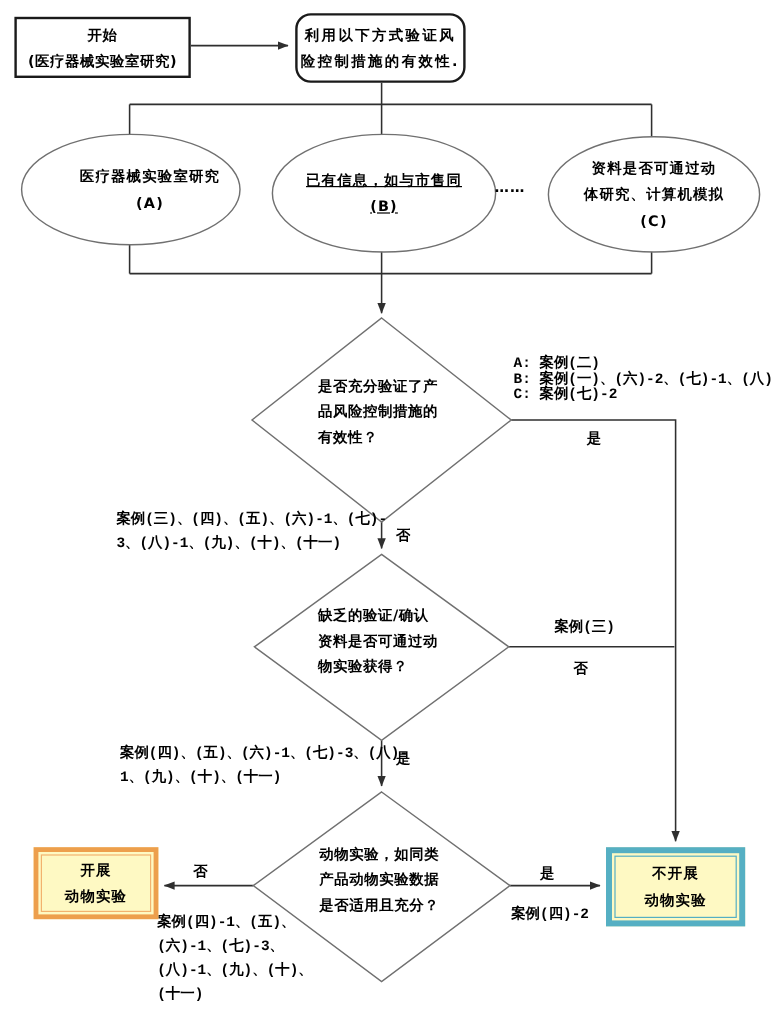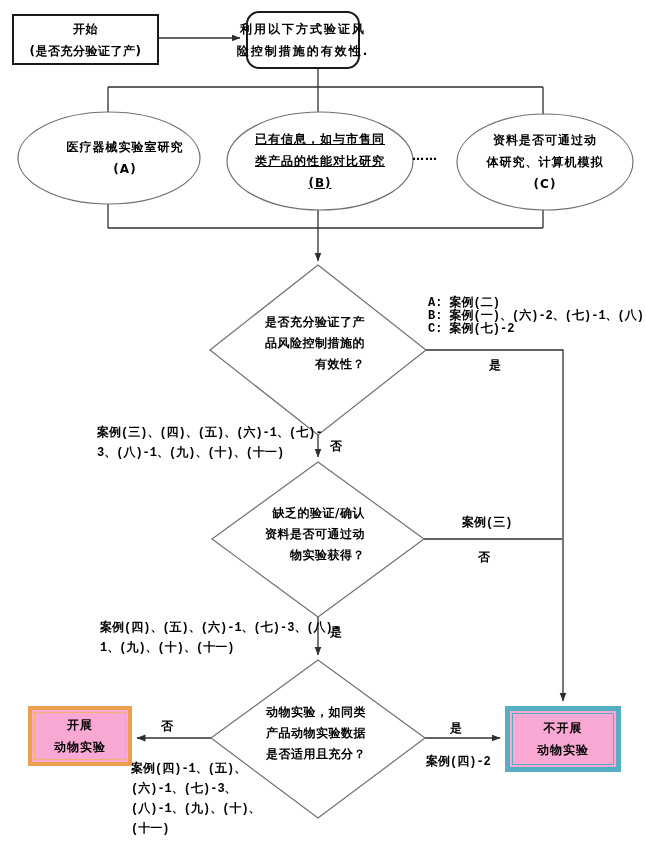--- a/index.html
+++ b/index.html
@@ -16,55 +16,55 @@
 
   .abs { position:absolute; }
   .box {
     position:absolute; box-sizing:border-box; border:2px solid var(--box_border,#1a1a1a);
     display:flex; flex-direction:column; align-items:center; justify-content:center;
     font-size:12px; font-weight:bold; text-align:center; background:#fff;
   }
   .box div, .shape-text div, .ellipse-text div { white-space:nowrap; }
   .start-box { left:12px; top:14px; width:147px; height:51px; letter-spacing:0.5px; }
   .start-box div { line-height:22px; }
-  .method-box { left:246px; top:11px; width:114px; height:58px; border-radius:13px; letter-spacing:2px; }
+  .method-box { left:246px; top:11px; width:142px; height:58px; border-radius:13px; letter-spacing:2px; }
   .method-box div { line-height:22px; }
 
   .ellipse-text {
     position:absolute; display:flex; flex-direction:column; align-items:center; justify-content:center;
     font-size:12px; font-weight:bold; letter-spacing:1px; text-align:center;
   }
   .ellipse-text div { line-height:22px; }
   .et-a { left:34px; top:112px; width:182px; height:92px; }
   .et-b { left:227px; top:112px; width:186px; height:98px;text-decoration:underline; }
   .et-c { left:457px; top:114px; width:176px; height:96px; }
 
   .shape-text { position:absolute; font-size:12px; font-weight:bold; letter-spacing:0.5px; }
-  .shape-text div { line-height:21px;text-align:right; }
+  .shape-text div { line-height:21px; }
   .dt-1 { left:265px; top:312px; }
   .dt-2 { left:265px; top:503px; }
   .dt-3 { left:266px; top:702px; }
 
   .lbl { position:absolute; font-size:12px; font-weight:bold; white-space:nowrap; }
   .note {
     position:absolute; font-size:12px; font-weight:bold; white-space:nowrap;
     font-family:"Liberation Mono","DejaVu Sans",monospace;
   }
   .note div { line-height:20px; white-space:nowrap; }
   .note-abc { left:428px; top:297px; }
   .note-abc div { line-height:13px; }
   .note-d1-no { left:97px; top:423px; }
   .note-d2-yes { left:100px; top:618px; }
   .note-d2-no { left:462px; top:514px; }
   .note-d3-yes { left:426px; top:753px; }
   .note-d3-no { left:131px; top:759px; }
 
   .dots { left:412px; top:149px; font-size:12px; font-weight:bold; letter-spacing:1px; }
 
-  .end-box { position:absolute; box-sizing:border-box; display:flex; background:#f9a8d4; }
+  .end-box { position:absolute; box-sizing:border-box; display:flex; background:#fef9c3; }
   .end-box .inner {
     flex:1; margin:2px; display:flex; flex-direction:column; align-items:center; justify-content:center;
     font-size:12px; font-weight:bold; letter-spacing:1px; text-align:center;
   }
   .end-box .inner div { line-height:22px; white-space:nowrap; }
   .orange-box { left:28px; top:706px; width:104px; height:60px;
     border:4px solid var(--orange_box_border,#ED9F4C); }
   .orange-box .inner { border:1px solid var(--orange_box_inner,#F2B26E); }
   .blue-box { left:505px; top:706px; width:116px; height:66px;
     border:5px solid var(--blue_box_border,#55AFC3); }
@@ -103,34 +103,33 @@
     <ellipse class="shape" cx="109" cy="158" rx="91" ry="46"></ellipse>
     <ellipse class="shape" cx="320" cy="161" rx="93" ry="49"></ellipse>
     <ellipse class="shape" cx="545" cy="162" rx="88" ry="48"></ellipse>
     <polygon class="shape" points="318,265 426,350 318,435 210,350"></polygon>
     <polygon class="shape" points="318,462 424,539 318,617 212,539"></polygon>
     <polygon class="shape" points="318,660 425,738 318,818 211,738"></polygon>
   </svg>
 
   <div class="box start-box">
       <div>开始</div>
-      <div>(是否充分验证了产)</div>
+      <div>(医疗器械实验室研究)</div>
     </div>
   <div class="box method-box">
       <div>利用以下方式验证风</div>
       <div>险控制措施的有效性.</div>
     </div>
 
   <div class="ellipse-text et-a">
       <div>医疗器械实验室研究</div>
       <div>(A)</div>
     </div>
   <div class="ellipse-text et-b">
       <div>已有信息，如与市售同</div>
-      <div>类产品的性能对比研究</div>
       <div>(B)</div>
     </div>
   <div class="ellipse-text et-c">
       <div>资料是否可通过动</div>
       <div>体研究、计算机模拟</div>
       <div>(C)</div>
     </div>
   <div class="abs dots">……</div>
 
   <div class="shape-text dt-1">

